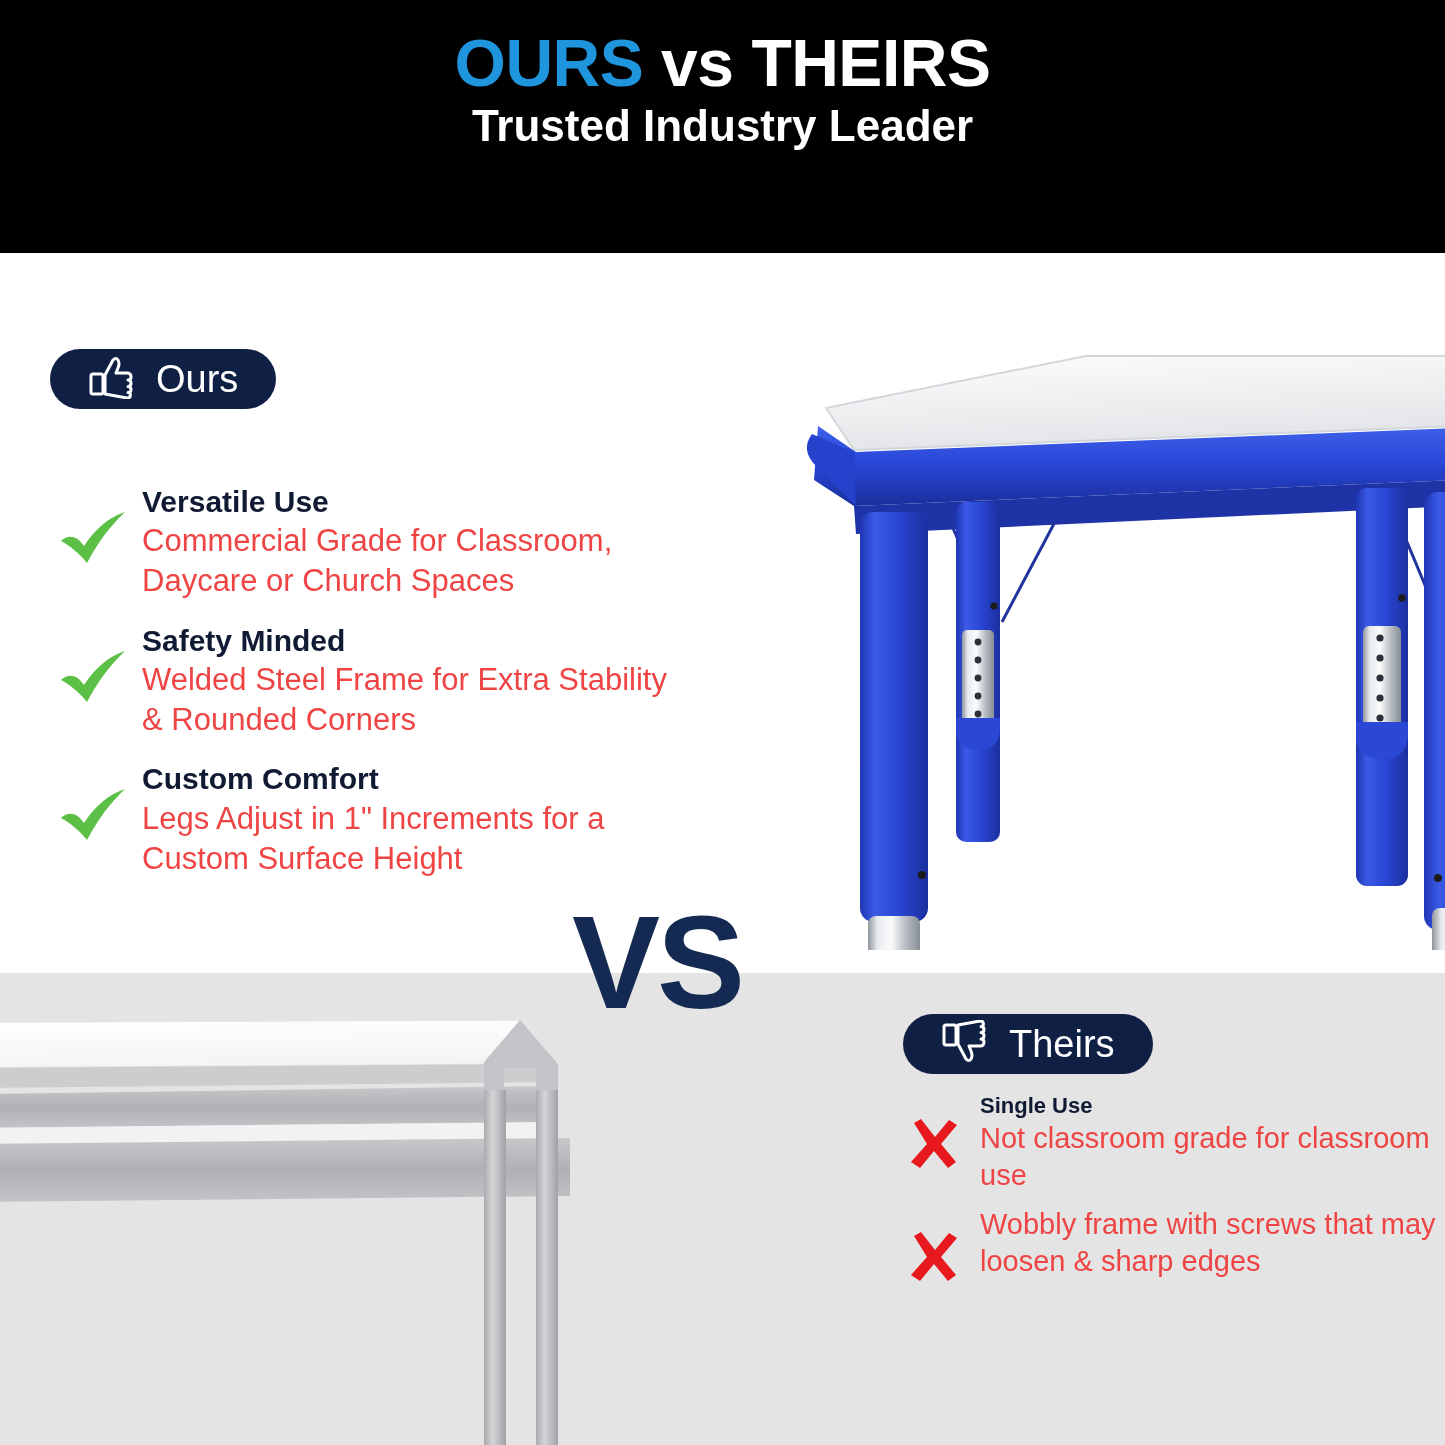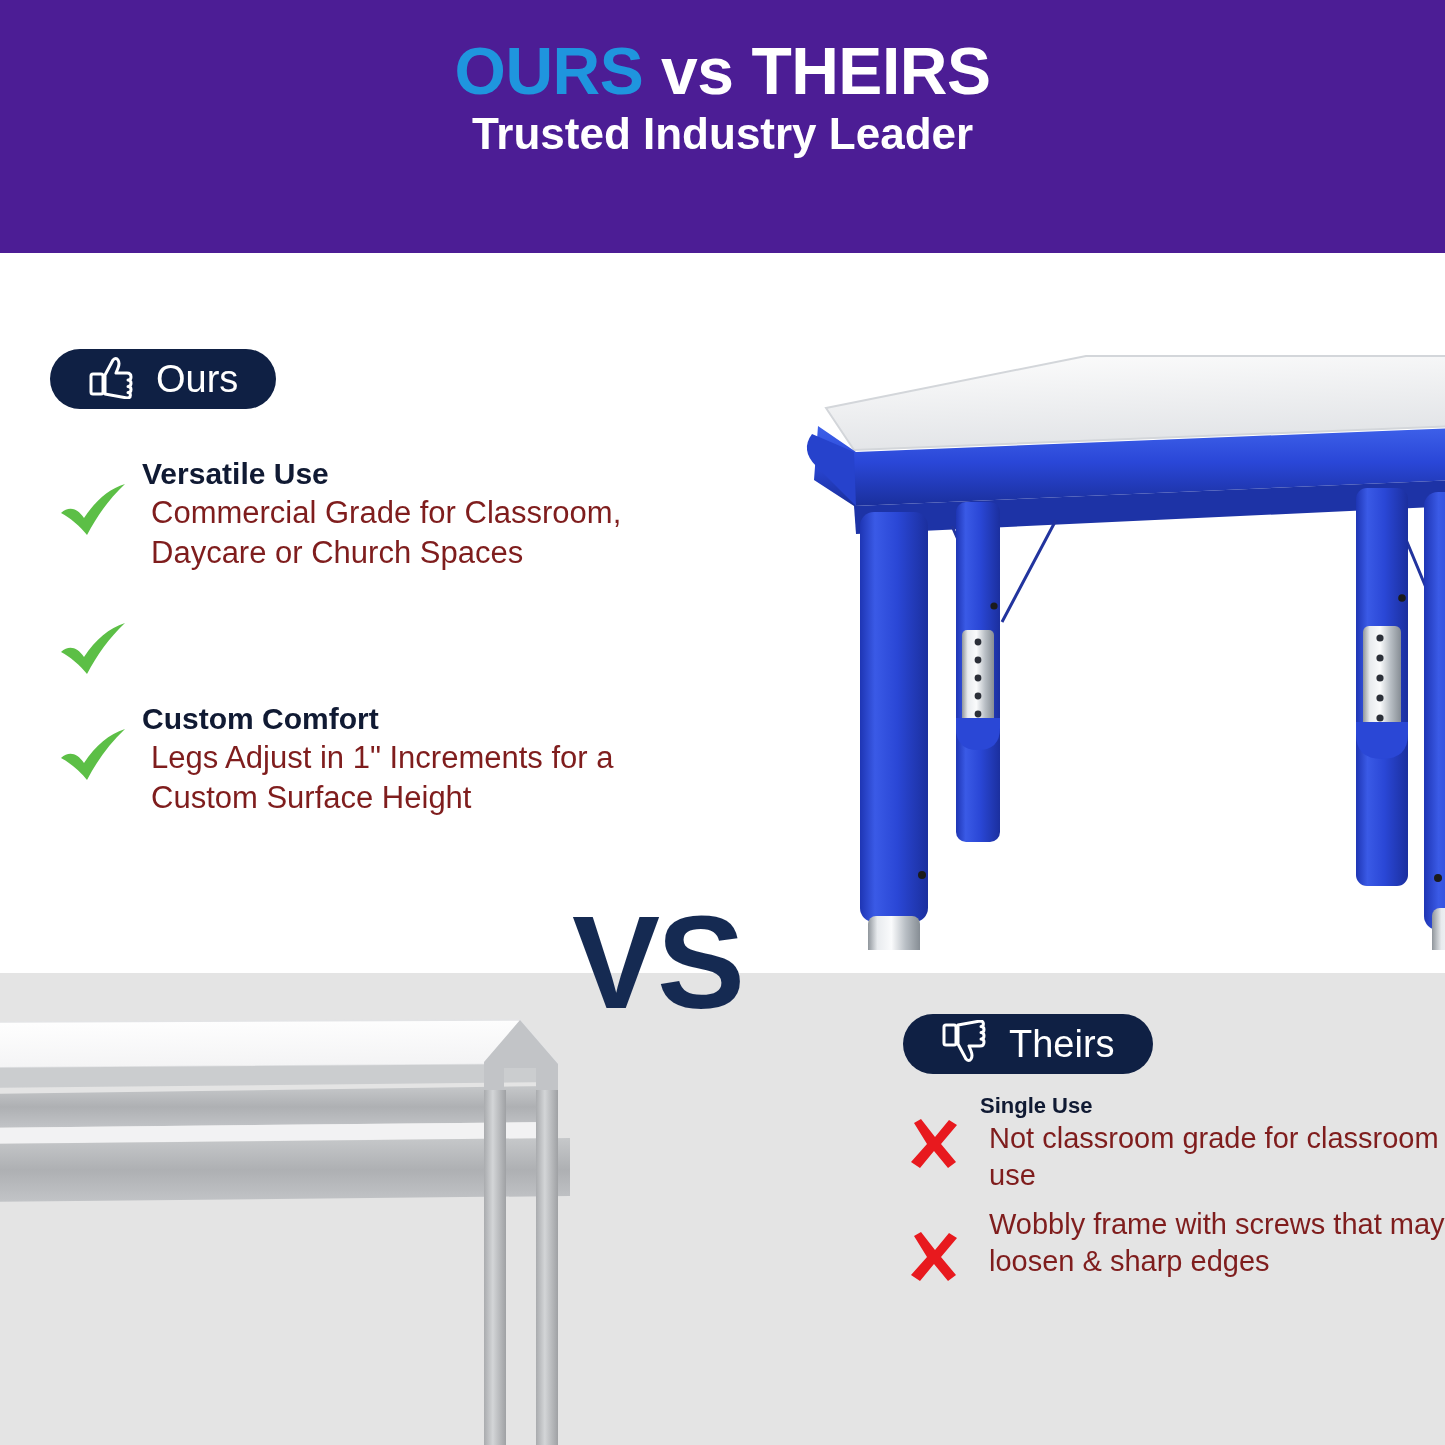--- a/index.html
+++ b/index.html
@@ -6,24 +6,24 @@
   html, body {
     width: 1445px; height: 1445px;
     font-family: "Liberation Sans", sans-serif;
     overflow: hidden; background: #ffffff;
   }
   .page { position: relative; width: 1445px; height: 1445px; }
 
   
   .header {
     position: absolute; left: 0; top: 0; width: 1445px; height: 253px;
-    background: #4c1d95;
+    background: #000000;
     display: flex; flex-direction: column;
     align-items: center; justify-content: flex-start;
-    padding-top: 38px;
+    padding-top: 30px;
   }
   .header-title {
     font-size: 66px; font-weight: 700; letter-spacing: -0.5px;
     line-height: 1; white-space: nowrap;
   }
   .header-title .ours { color: #1f95de; }
   .header-title .vs   { color: #ffffff; font-weight: 700; }
   .header-title .theirs { color: #ffffff; }
   .header-sub {
     margin-top: 8px; color: #ffffff; font-size: 44px;
@@ -45,41 +45,41 @@
     position: absolute; background: #0f2044;
     border-radius: 999px; display: flex; align-items: center;
     gap: 22px; padding: 0 38px; height: 60px;
   }
   .badge-label { color: #ffffff; font-size: 38px; font-weight: 400; line-height: 1; }
   .badge-ours   { left: 50px;  top: 349px; }
   .badge-theirs { left: 903px; top: 1014px; }
 
   
   .bullets { position: absolute; }
-  .bullets-ours   { left: 46px;  top: 456px;  width: 640px; }
+  .bullets-ours   { left: 46px;  top: 484px;  width: 640px; }
   .bullets-theirs { left: 888px; top: 1093px; width: 557px; }
 
   .bullet { display: flex; align-items: flex-start; position: relative; }
   .bullets-ours .bullet { margin-bottom: 22px; }
   .bullets-theirs .bullet { margin-bottom: 12px; }
 
   .mark {
     flex: 0 0 auto; width: 96px; display: flex;
     justify-content: center; align-items: flex-start;
   }
   .bullets-ours .mark  { padding-top: 26px; }
   .bullets-theirs .mark { padding-top: 24px; }
   .bullets-theirs .mark { width: 92px; }
 
   .btext { flex: 1 1 auto; }
   .bhead {
     font-weight: 700; color: #101a33; line-height: 1.18;
   }
   .bbody {
-    color: #7f1d1d; line-height: 1.28; font-weight: 400; margin-left: 9px;
+    color: #ef4444; line-height: 1.28; font-weight: 400;
   }
   .bullets-ours .bhead { font-size: 30px; margin-bottom: 2px; }
   .bullets-ours .bbody { font-size: 31px; }
   .bullets-theirs .bhead { font-size: 22px; margin-bottom: 1px; }
   .bullets-theirs .bbody { font-size: 29px; }
 
   
   .vs-big {
     position: absolute; left: 572px; top: 897px;
     font-size: 132px; font-weight: 700; color: #152a52;
@@ -213,20 +213,24 @@
         <div class="bbody">Commercial Grade for Classroom, Daycare or Church Spaces</div>
       </span>
     </div>
 
     <div class="bullet">
       <span class="mark">
         <svg width="74" height="58" viewBox="0 0 74 58">
           <path d="M4 31 C12 24 20 26 27 36 C39 18 52 7 68 2 C52 17 40 34 30 53 C24 45 12 35 4 31 Z" fill="#5cbf46"></path>
         </svg>
       </span>
+      <span class="btext">
+        <div class="bhead">Safety Minded</div>
+        <div class="bbody">Welded Steel Frame for Extra Stability &amp; Rounded Corners</div>
+      </span>
     </div>
 
     <div class="bullet">
       <span class="mark">
         <svg width="74" height="58" viewBox="0 0 74 58">
           <path d="M4 31 C12 24 20 26 27 36 C39 18 52 7 68 2 C52 17 40 34 30 53 C24 45 12 35 4 31 Z" fill="#5cbf46"></path>
         </svg>
       </span>
       <span class="btext">
         <div class="bhead">Custom Comfort</div>

